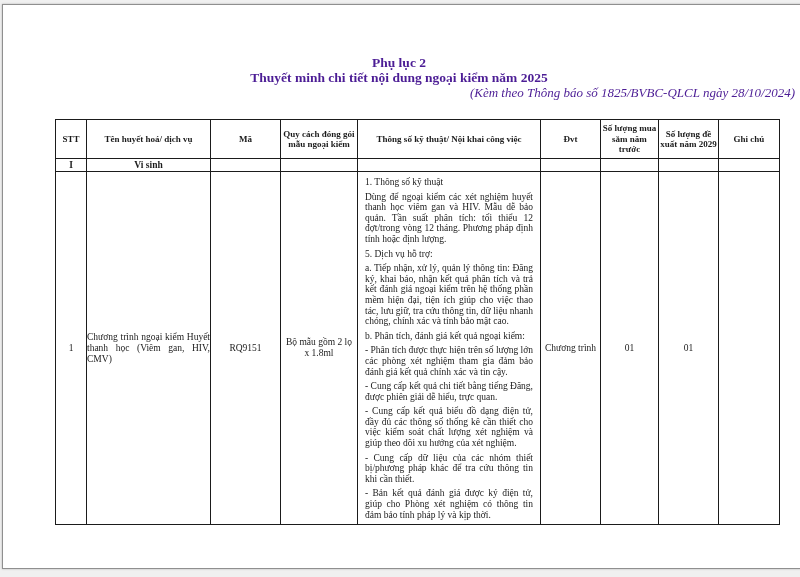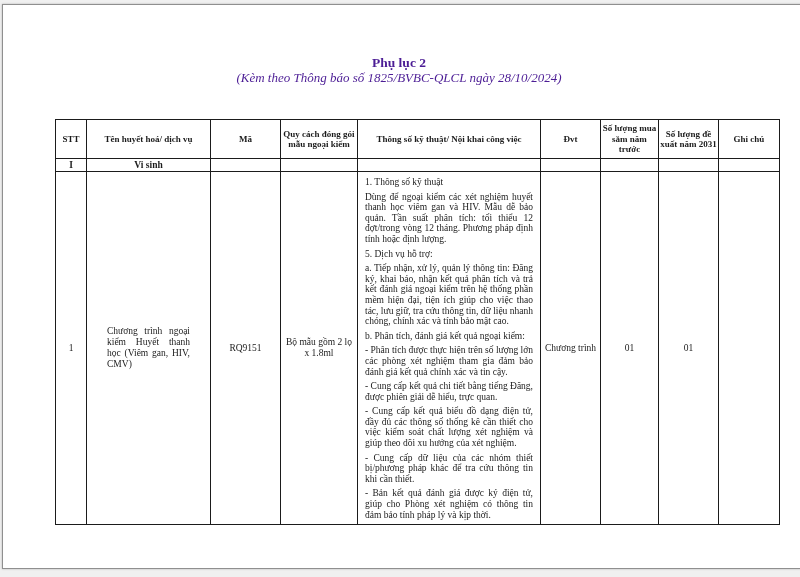--- a/index.html
+++ b/index.html
@@ -37,20 +37,21 @@
   }
   .title-appendix, .title-main {
     font-weight: bold;
     font-size: 13.5px;
     line-height: 15px;
   }
   .title-sub {
     font-style: italic;
     font-size: 13px;
     line-height: 15px;
+    text-align: right;
   }
   table.doc-table {
     position: absolute;
     left: 52px;
     top: 114px;
     border-collapse: collapse;
     table-layout: fixed;
     color: #1b1b1b;
     width: 724px;
   }
@@ -79,38 +80,39 @@
   tr.item-row td {
     font-size: 9.5px;
     line-height: 11px;
     text-align: center;
     vertical-align: middle;
     height: 307px;
     padding: 2px;
   }
   tr.item-row td.cell-name {
     text-align: justify;
-    padding: 2px 20px;
+    padding: 2px 0;
   }
   tr.item-row td.cell-spec {
     vertical-align: top;
     text-align: justify;
     line-height: 10.6px;
     padding: 1px 3px 0 3px;
   }
   .cell-spec .para { margin: 4px; }
 </style>
 </head>
 <body>
 
 <div class="canvas">
   <div class="page">
 
     <div class="titles">
       <div class="title-appendix">Phụ lục 2</div>
+      <div class="title-main">Thuyết minh chi tiết nội dung ngoại kiểm năm 2025</div>
       <div class="title-sub">(Kèm theo Thông báo số 1825/BVBC-QLCL ngày 28/10/2024)</div>
     </div>
 
     <table class="doc-table">
       <colgroup>
         <col style="width:31px">
         <col style="width:124px">
         <col style="width:70px">
         <col style="width:77px">
         <col style="width:183px">
@@ -121,21 +123,21 @@
       </colgroup>
       <thead>
         <tr>
           <th>STT</th>
           <th>Tên huyết hoá/ dịch vụ</th>
           <th>Mã</th>
           <th>Quy cách đóng gói mẫu ngoại kiểm</th>
           <th>Thông số kỹ thuật/ Nội khai công việc</th>
           <th>Đvt</th>
           <th>Số lượng mua sắm năm trước</th>
-          <th>Số lượng đề xuất năm 2031</th>
+          <th>Số lượng đề xuất năm 2029</th>
           <th>Ghi chú</th>
         </tr>
       </thead>
       <tbody>
         <tr class="section-row">
           <td>I</td>
           <td>Vi sinh</td>
           <td></td>
           <td></td>
           <td></td>

